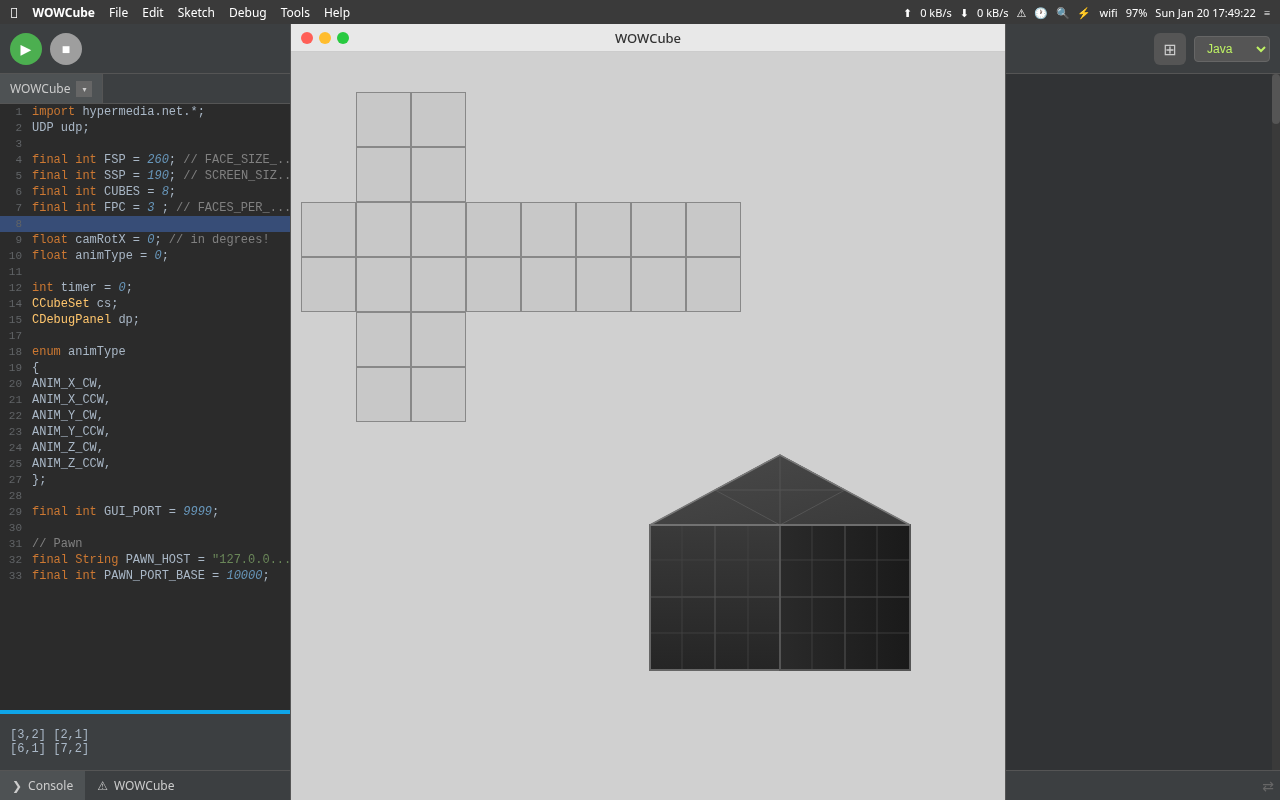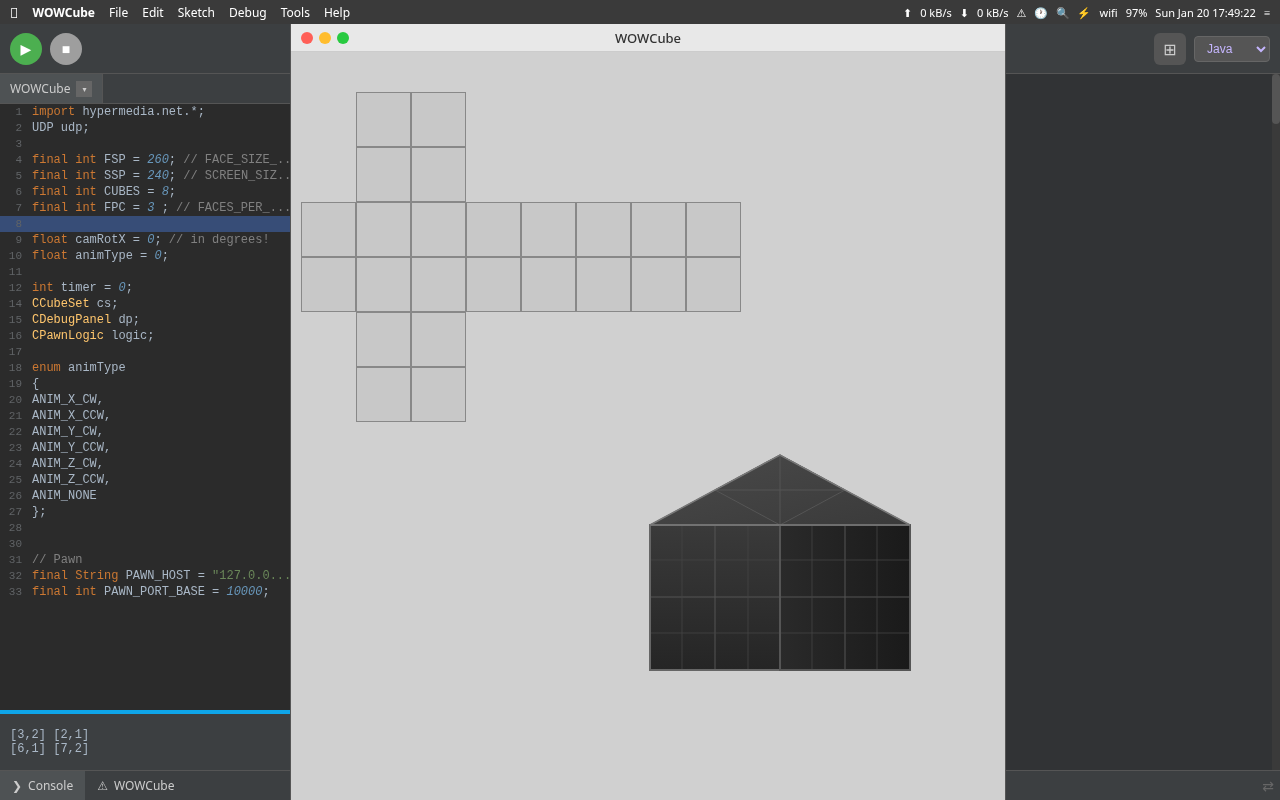--- a/index.html
+++ b/index.html
@@ -273,21 +273,21 @@
     .plugin-icon {
       width: 32px; height: 32px;
       border-radius: 6px;
       background: #555;
       display: flex; align-items: center; justify-content: center;
       color: #ccc;
       font-size: 16px;
     }
     .lang-selector {
       background: #555;
-      color: #c4b5fd;
+      color: #bef264;
       border: 1px solid #666;
       border-radius: 4px;
       padding: 4px 8px;
       font-size: 12px;
       cursor: pointer;
     }
     .right-content {
       flex: 1;
       background: #313335;
     }
@@ -364,21 +364,21 @@
         <div class="code-line">
           <span class="line-num">3</span>
           <span class="line-content">&nbsp;</span>
         </div>
         <div class="code-line">
           <span class="line-num">4</span>
           <span class="line-content"><span class="kw-final">final</span><span class="plain"> </span><span class="kw-int">int</span><span class="plain"> FSP = </span><span class="num">260</span><span class="plain">; </span><span class="comment">// FACE_SIZE_...</span></span>
         </div>
         <div class="code-line">
           <span class="line-num">5</span>
-          <span class="line-content"><span class="kw-final">final</span><span class="plain"> </span><span class="kw-int">int</span><span class="plain"> SSP = </span><span class="num">240</span><span class="plain">; </span><span class="comment">// SCREEN_SIZ...</span></span>
+          <span class="line-content"><span class="kw-final">final</span><span class="plain"> </span><span class="kw-int">int</span><span class="plain"> SSP = </span><span class="num">190</span><span class="plain">; </span><span class="comment">// SCREEN_SIZ...</span></span>
         </div>
         <div class="code-line">
           <span class="line-num">6</span>
           <span class="line-content"><span class="kw-final">final</span><span class="plain"> </span><span class="kw-int">int</span><span class="plain"> CUBES = </span><span class="num">8</span><span class="plain">;</span></span>
         </div>
         <div class="code-line">
           <span class="line-num">7</span>
           <span class="line-content"><span class="kw-final">final</span><span class="plain"> </span><span class="kw-int">int</span><span class="plain"> FPC = </span><span class="num">3</span><span class="plain">  ; </span><span class="comment">// FACES_PER_...</span></span>
         </div>
         <div class="code-line highlighted">
@@ -403,24 +403,20 @@
         </div>
         <div class="code-line">
           <span class="line-num">14</span>
           <span class="line-content"><span class="class-name">CCubeSet</span><span class="plain"> cs;</span></span>
         </div>
         <div class="code-line">
           <span class="line-num">15</span>
           <span class="line-content"><span class="class-name">CDebugPanel</span><span class="plain"> dp;</span></span>
         </div>
         <div class="code-line">
-          <span class="line-num">16</span>
-          <span class="line-content"><span class="class-name">CPawnLogic</span><span class="plain"> logic;</span></span>
-        </div>
-        <div class="code-line">
           <span class="line-num">17</span>
           <span class="line-content">&nbsp;</span>
         </div>
         <div class="code-line">
           <span class="line-num">18</span>
           <span class="line-content"><span class="kw-enum">enum</span><span class="plain"> animType</span></span>
         </div>
         <div class="code-line">
           <span class="line-num">19</span>
           <span class="line-content"><span class="plain">{</span></span>
@@ -443,30 +439,30 @@
         </div>
         <div class="code-line">
           <span class="line-num">24</span>
           <span class="line-content"><span class="plain">  ANIM_Z_CW,</span></span>
         </div>
         <div class="code-line">
           <span class="line-num">25</span>
           <span class="line-content"><span class="plain">  ANIM_Z_CCW,</span></span>
         </div>
         <div class="code-line">
-          <span class="line-num">26</span>
-          <span class="line-content"><span class="plain">  ANIM_NONE</span></span>
-        </div>
-        <div class="code-line">
           <span class="line-num">27</span>
           <span class="line-content"><span class="plain">};</span></span>
         </div>
         <div class="code-line">
           <span class="line-num">28</span>
           <span class="line-content">&nbsp;</span>
+        </div>
+        <div class="code-line">
+          <span class="line-num">29</span>
+          <span class="line-content"><span class="kw-final">final</span><span class="plain"> </span><span class="kw-int">int</span><span class="plain"> GUI_PORT = </span><span class="num">9999</span><span class="plain">;</span></span>
         </div>
         <div class="code-line">
           <span class="line-num">30</span>
           <span class="line-content">&nbsp;</span>
         </div>
         <div class="code-line">
           <span class="line-num">31</span>
           <span class="line-content"><span class="comment">// Pawn</span></span>
         </div>
         <div class="code-line">

